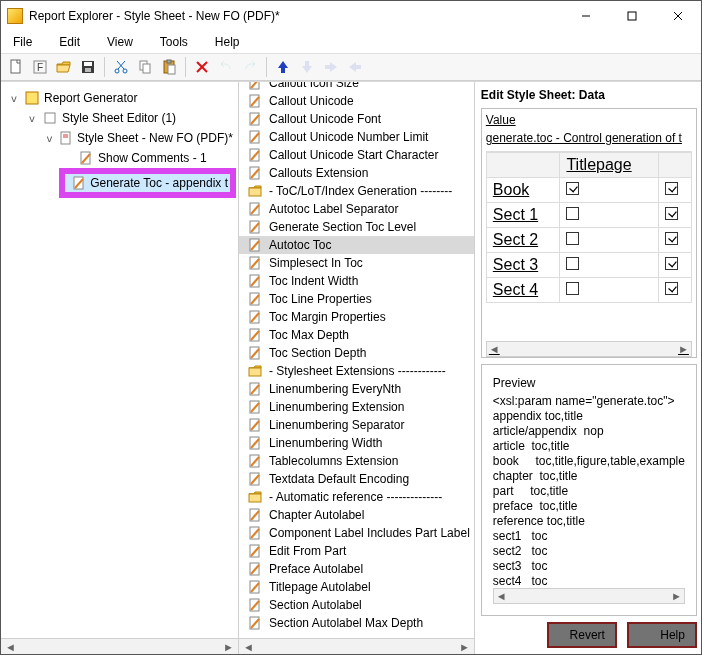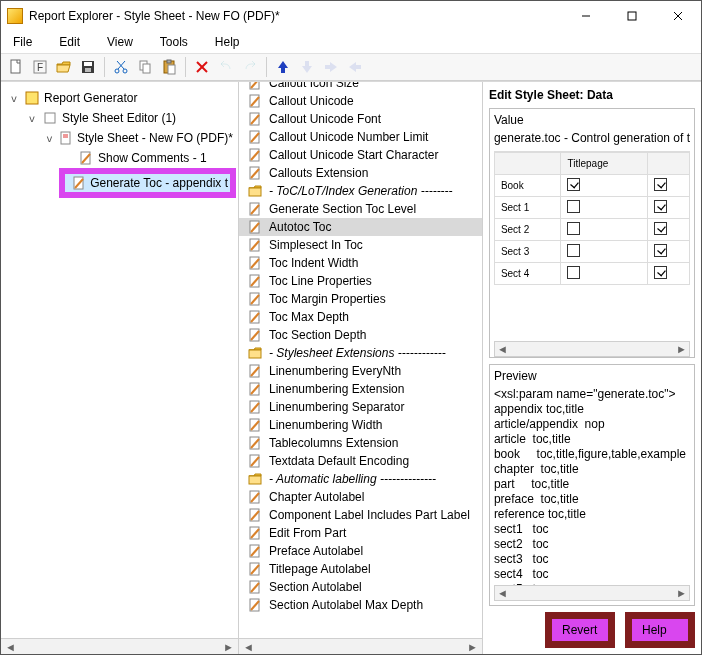--- a/index.html
+++ b/index.html
@@ -29,37 +29,37 @@
   ul.tree ul { padding-left:18px; }
   .node { display:flex; align-items:center; gap:4px; padding:1px 2px; white-space:nowrap; border:1px solid transparent; }
   .node.selected { background:#cce8ff; border:6px solid #d946ef; }
   .twisty { width:12px; text-align:center; color:#555; font-size:10px; }
   .nic { width:16px; height:16px; display:flex; align-items:center; justify-content:center; }
   
   .mlist { padding:2px 0; }
   .mrow { display:flex; align-items:center; gap:6px; padding:1px 4px 1px 8px; white-space:nowrap; }
   .mrow.selected { background:#d9d9d9; }
   .mrow .nic { width:16px; height:16px; }
-  .folder-row .lbl { color:#000;font-style:italic; }
+  .folder-row .lbl { color:#000; }
   
   .right h3 { margin:2px 0 6px 0; font-size:12px; font-weight:bold; }
-  .valbox { border:1px solid #bfbfbf; padding:4px 4px 0 4px; margin-bottom:6px; }
+  .valbox { border:1px solid #bfbfbf; padding:4px 4px 0 4px; margin-bottom:6px;text-decoration:underline; }
   .valbox .hdr, .prevbox .hdr { font-size:12px; margin-bottom:4px; }
   .desc { font-size:12px; margin:2px 0 6px 0; white-space:nowrap; overflow:hidden; }
   .gridwrap { height:190px; overflow:auto; border-top:1px solid #dcdcdc; }
-  table.grid { border-collapse:collapse; width:100%; font-size:10px; }
+  table.grid { border-collapse:collapse; width:100%; font-size:16px; }
   table.grid th, table.grid td { border:1px solid #dcdcdc; padding:3px 6px; text-align:left; height:22px; }
   table.grid th { background:#f3f3f3; font-weight:normal; }
   .chk { width:13px; height:13px; border:1px solid #333; display:inline-block; position:relative; }
   .chk.on::after { content:""; position:absolute; left:2px; top:-1px; width:7px; height:10px; border:solid #000; border-width:0 2px 2px 0; transform:rotate(40deg) scale(.6); }
   .hscroll-sim { height:16px; border:1px solid #cfcfcf; background:#f2f2f2; position:relative; margin-top:0; display:flex; justify-content:space-between; align-items:center; padding:0 2px; font-size:11px; color:#666; }
-  .prevbox { border:1px solid #bfbfbf; padding:4px; flex:1; display:flex; flex-direction:column; min-height:0;justify-content:space-between; }
+  .prevbox { border:1px solid #bfbfbf; padding:11px; flex:1; display:flex; flex-direction:column; min-height:0;justify-content:space-between; }
   .prevcontent { flex:1; overflow:auto; white-space:pre; font-family:"Segoe UI",sans-serif; font-size:12px; line-height:1.25; }
   .btnrow { display:flex; justify-content:flex-end; gap:10px; padding-top:6px; }
-  .btn { min-width:70px; padding:4px 10px; background:#d946ef; border:7px solid #7f1d1d; text-align:left; }
+  .btn { min-width:70px; padding:4px 10px; background:#737373; border:2px solid #7f1d1d; text-align:right; }
   
   .pane-h { height:16px; border-top:1px solid #cfcfcf; background:#f2f2f2; display:flex; justify-content:space-between; align-items:center; padding:0 4px; font-size:11px; color:#666;}
   .leftwrap, .midwrap { display:flex; flex-direction:column; }
   .leftwrap { width:238px; border-right:1px solid #cfcfcf;}
   .midwrap  { width:250px; border-right:1px solid #cfcfcf;}
   .leftwrap .pane, .midwrap .pane { flex:1; }
   
   svg { display:block; }
 </style>
 </head>
@@ -332,20 +332,29 @@
               </span>
               <span class="lbl">-  ToC/LoT/Index Generation  --------</span>
             </div>
             <div class="mrow">
               <span class="nic">
                 <svg width="14" height="14">
                   <rect x="2" y="1" width="9" height="12" fill="#fff" stroke="#888"></rect>
                   <path d="M3 12 L11 3" stroke="#d9822b" stroke-width="2"></path>
                 </svg>
               </span>
+              <span class="lbl">Autotoc Label Separator</span>
+            </div>
+            <div class="mrow">
+              <span class="nic">
+                <svg width="14" height="14">
+                  <rect x="2" y="1" width="9" height="12" fill="#fff" stroke="#888"></rect>
+                  <path d="M3 12 L11 3" stroke="#d9822b" stroke-width="2"></path>
+                </svg>
+              </span>
               <span class="lbl">Generate Section Toc Level</span>
             </div>
             <div class="mrow selected">
               <span class="nic">
                 <svg width="14" height="14">
                   <rect x="2" y="1" width="9" height="12" fill="#fff" stroke="#888"></rect>
                   <path d="M3 12 L11 3" stroke="#d9822b" stroke-width="2"></path>
                 </svg>
               </span>
               <span class="lbl">Autotoc Toc</span>
@@ -467,21 +476,21 @@
               </span>
               <span class="lbl">Textdata Default Encoding</span>
             </div>
             <div class="mrow folder-row">
               <span class="nic">
                 <svg width="14" height="14">
                   <path d="M1 4h5l1-2h6v2H1z" fill="#f4c542" stroke="#b8860b"></path>
                   <rect x="1" y="4" width="12" height="8" fill="#ffe08a" stroke="#b8860b"></rect>
                 </svg>
               </span>
-              <span class="lbl">-  Automatic labelling  --------------</span>
+              <span class="lbl">-  Automatic reference  --------------</span>
             </div>
             <div class="mrow">
               <span class="nic">
                 <svg width="14" height="14">
                   <rect x="2" y="1" width="9" height="12" fill="#fff" stroke="#888"></rect>
                   <path d="M3 12 L11 3" stroke="#d9822b" stroke-width="2"></path>
                 </svg>
               </span>
               <span class="lbl">Chapter Autolabel</span>
             </div>

